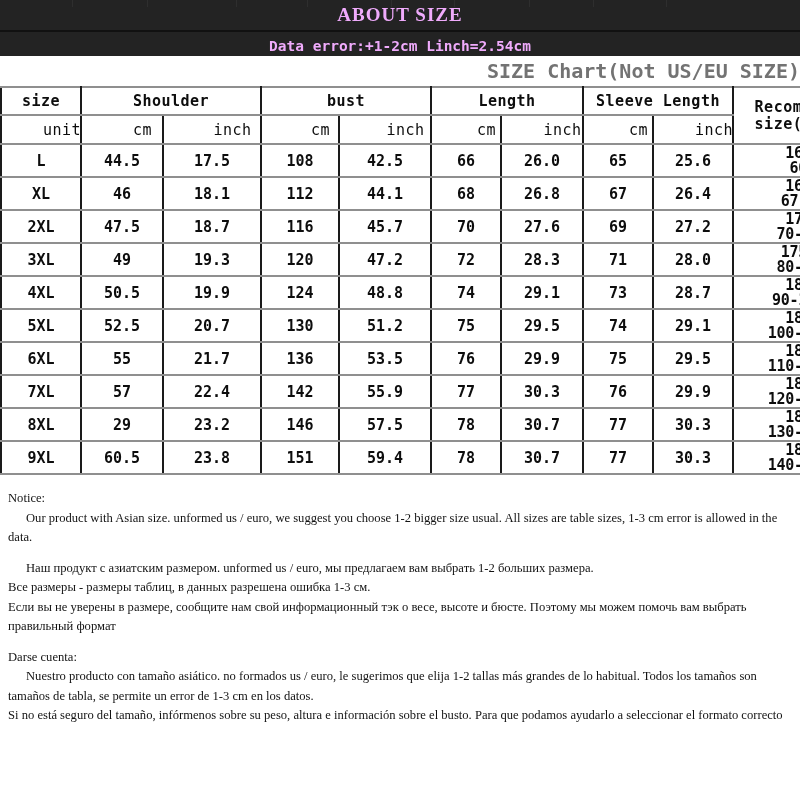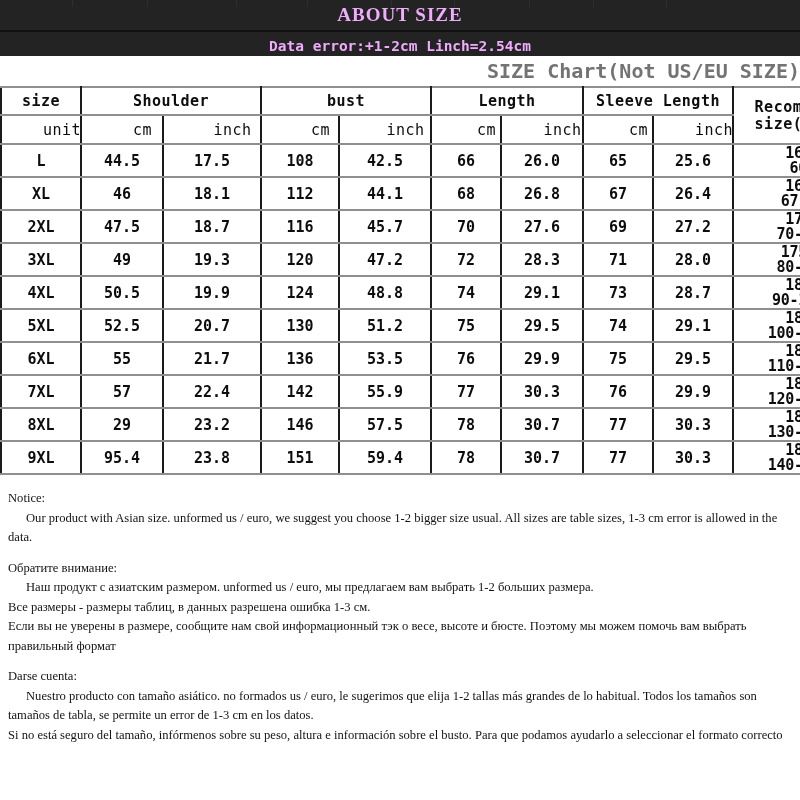--- a/index.html
+++ b/index.html
@@ -339,21 +339,21 @@
           <td>30.7</td>
           <td>77</td>
           <td>30.3</td>
           <td class="rec-cell">
             <div>180cm</div>
             <div>130-140kg</div>
           </td>
         </tr>
         <tr>
           <td>9XL</td>
-          <td>95.4</td>
+          <td>60.5</td>
           <td>23.8</td>
           <td>151</td>
           <td>59.4</td>
           <td>78</td>
           <td>30.7</td>
           <td>77</td>
           <td>30.3</td>
           <td class="rec-cell">
             <div>180cm</div>
             <div>140-150kg</div>
@@ -363,21 +363,20 @@
   </table>
 
   <div class="notes">
 
     <div class="note-block">
       <p class="note-head">Notice:</p>
       <p class="indent">Our product with Asian size. unformed us / euro, we suggest you choose 1-2 bigger size usual. All sizes are table sizes, 1-3 cm error is allowed in the data.</p>
     </div>
 
     <div class="note-block">
-      <p class="note-head">Обратите внимание:</p>
       <p class="indent">Наш продукт с азиатским размером. unformed us / euro, мы предлагаем вам выбрать 1-2 больших размера.</p>
       <p>Все размеры - размеры таблиц, в данных разрешена ошибка 1-3 см.</p>
       <p>Если вы не уверены в размере, сообщите нам свой информационный тэк о весе, высоте и бюсте. Поэтому мы можем помочь вам выбрать правильный формат</p>
     </div>
 
     <div class="note-block">
       <p class="note-head">Darse cuenta:</p>
       <p class="indent">Nuestro producto con tamaño asiático. no formados us / euro, le sugerimos que elija 1-2 tallas más grandes de lo habitual. Todos los tamaños son tamaños de tabla, se permite un error de 1-3 cm en los datos.</p>
       <p>Si no está seguro del tamaño, infórmenos sobre su peso, altura e información sobre el busto. Para que podamos ayudarlo a seleccionar el formato correcto</p>
     </div>

